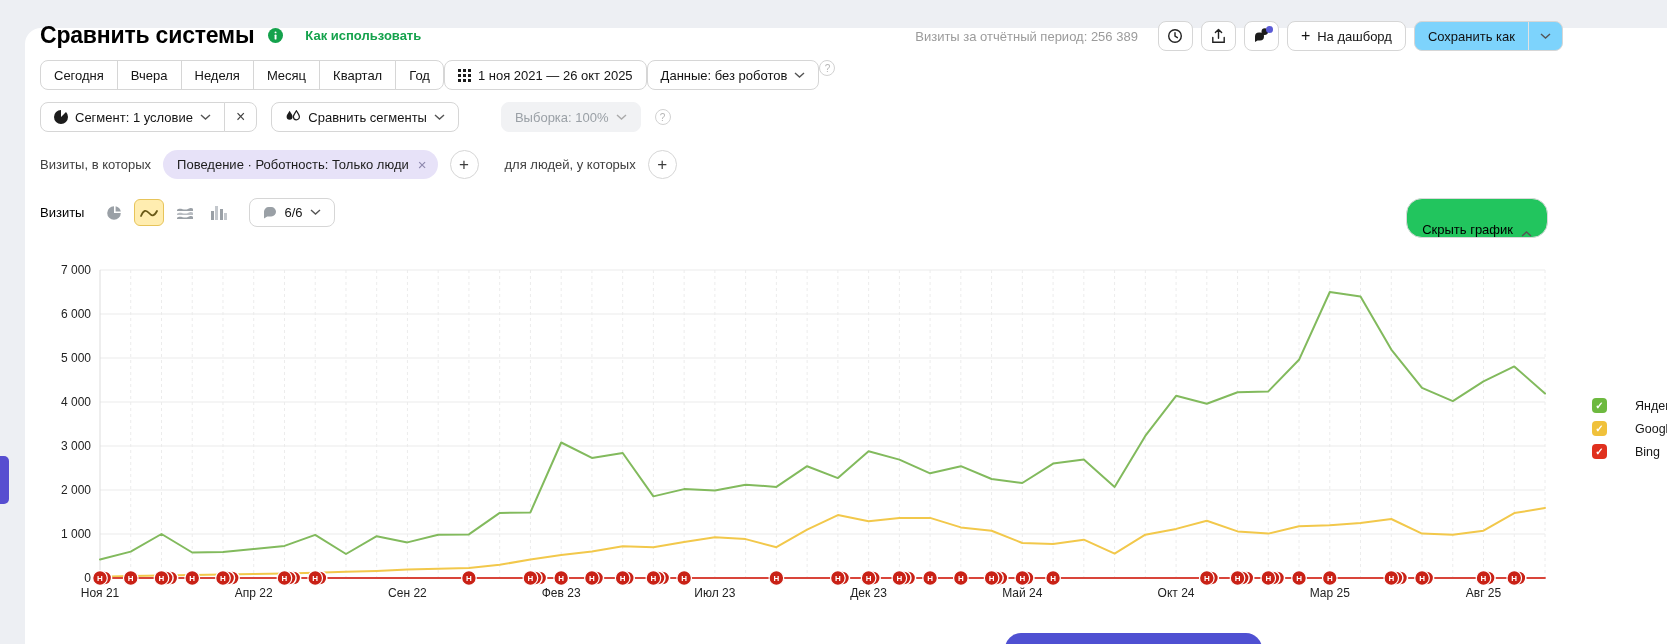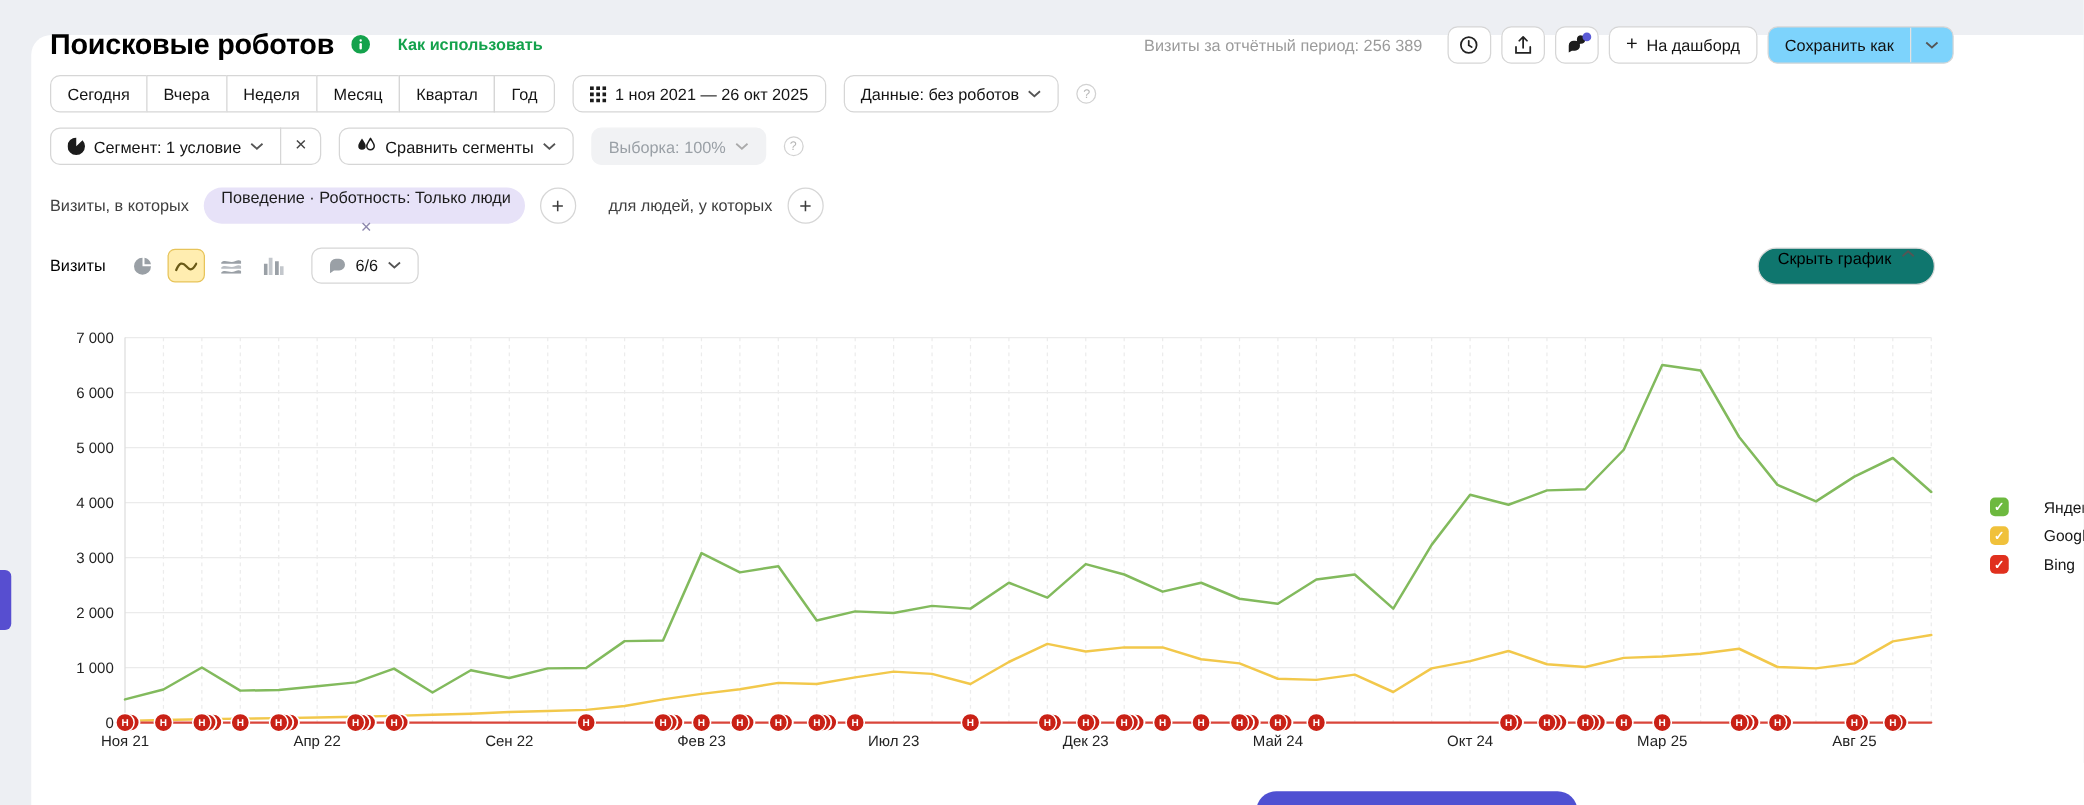--- a/index.html
+++ b/index.html
@@ -11,21 +11,21 @@
   .card { position:absolute; left:25px; top:28px; width:1642px; height:616px;
           background:#fff; border-top-left-radius:16px; }
   .abs { position:absolute; }
 
   
   .btn {
     display:inline-flex; align-items:center; gap:7px; height:30px;
     padding:0 13px; border:1px solid #d6d6d6; border-radius:8px;
     background:#fff; font-size:13px; color:#141414; white-space:nowrap; cursor:pointer;
   }
-  .btn.disabled { background:#f1f2f4; border-color:#f1f2f4; color:#9aa0a6; }
+  .btn.disabled { background:#f1f2f4; border-color:#f1f2f4; color:#9aa0a6;margin-left:28px; }
   .icbtn {
     width:35px; height:30px; border:1px solid #d6d6d6; border-radius:8px;
     background:#fff; display:inline-flex; align-items:center; justify-content:center; cursor:pointer;
     position:relative;
   }
   .seg { display:inline-flex; }
   .seg .btn { border-radius:0; margin-left:-1px; }
   .seg .btn:first-child { border-radius:8px 0 0 8px; margin-left:0; }
   .seg .btn:last-child  { border-radius:0 8px 8px 0; }
   .split { display:inline-flex; align-items:stretch; height:30px; border:1px solid #d6d6d6;
@@ -37,21 +37,21 @@
   .joined .btn:first-child { border-radius:8px 0 0 8px; }
   .joined .btn:last-child { border-radius:0 8px 8px 0; margin-left:-1px; padding:0 11px; }
 
   .muted { color:#404040; font-size:13px; }
   .qmark {
     display:inline-flex; width:16px; height:16px; border:1px solid #d2d2d2; border-radius:50%;
     align-items:center; justify-content:center; font-size:10px; color:#b5b5b5; background:#fff;
   }
   .chip {
     display:inline-flex; align-items:center; gap:9px; height:29px; padding:0 11px 0 14px;
-    background:#e7e2f8; border-radius:15px; font-size:13px; color:#1c1c1c; cursor:pointer;flex-direction:column;
+    background:#e7e2f8; border-radius:15px; font-size:13px; color:#1c1c1c; cursor:pointer;
   }
   .chip .x { color:#8d87ad; font-size:15px; line-height:1; }
   .plus-circle {
     width:29px; height:29px; border-radius:50%; border:1px solid #d6d6d6; background:#fff;
     display:inline-flex; align-items:center; justify-content:center; font-size:17px; color:#3c3c3c; cursor:pointer;
   }
 
   
   .title { font-size:23px; font-weight:700; letter-spacing:-0.2px; color:#000; }
   .howto { display:inline-flex; align-items:center; gap:22px; color:#14a24c; font-size:13px;
@@ -59,22 +59,22 @@
   .hdr-right { display:flex; align-items:center; gap:8px; }
   .stats { color:#9b9b9b; font-size:13px; margin-right:12px; }
   .notif-dot { position:absolute; right:5px; top:4px; width:7px; height:7px; border-radius:50%;
                background:#5b5bd6; }
 
   
   .metric-title { font-size:13px; color:#000; }
   .ct { width:30px; height:27px; border-radius:6px; display:inline-flex; align-items:center;
         justify-content:center; cursor:pointer; border:1px solid transparent; }
   .ct.selected { background:#ffedb0; border-color:#e7c45a; }
-  .pill { display:inline-flex; align-items:flex-start; gap:8px; height:30px; padding:0 15px;
-          border:1px solid #d9d9d9; border-radius:16px; background:#0f766e; font-size:13px; cursor:pointer; }
+  .pill { display:inline-flex; align-items:flex-end; gap:8px; height:40px; padding:0 15px;
+          border:1px solid #d9d9d9; border-radius:16px; background:#22c55e; font-size:13px; cursor:pointer; }
 
   
   #chart-wrap { position:absolute; left:40px; top:246px; width:1520px; height:368px; }
   svg text { font-family:"Liberation Sans", sans-serif; }
   #legend { position:absolute; left:1592px; top:398px; display:flex; flex-direction:column; gap:8px; }
   .lg-row { display:flex; align-items:center; gap:8px; cursor:pointer; }
   .lg-box { width:15px; height:15px; border-radius:4px; display:flex; align-items:center;
             justify-content:center; color:#fff; font-size:10px; font-weight:700; }
   .lg-label { font-size:12.5px; color:#161616;margin-left:20px; }
 
@@ -84,21 +84,21 @@
   .bottom-btn { position:absolute; left:1005px; top:633px; width:257px; height:42px;
                 background:#4f50d2; border-radius:16px; cursor:pointer; }
 </style>
 </head>
 <body>
 
 <div class="card"></div>
 <div class="side-handle"></div>
 
 <div class="abs" style="left:40px; top:22px; display:flex; align-items:center; gap:14px;">
-  <span class="title">Поисковые роботов</span>
+  <span class="title">Сравнить системы</span>
   <span class="howto">
     <svg width="15" height="15" viewBox="0 0 15 15">
       <circle cx="7.5" cy="7.5" r="7.5" fill="#14a24c"></circle>
       <rect x="6.6" y="3.4" width="1.9" height="1.9" rx="0.9" fill="#fff"></rect>
       <rect x="6.6" y="6.4" width="1.9" height="5.2" rx="0.9" fill="#fff"></rect>
     </svg>
     <span>Как использовать</span>
   </span>
 </div>
 
@@ -131,21 +131,21 @@
     <span class="sp-label">Сохранить как</span>
     <span class="sp-div"></span>
     <span class="sp-chev">
       <svg width="11" height="7" viewBox="0 0 11 7">
           <path d="M1 1l4.5 4L10 1" fill="none" stroke="#555" stroke-width="1.4"></path>
         </svg>
     </span>
   </span>
 </div>
 
-<div class="abs" style="left:40px; top:60px; display:flex; align-items:center; gap:14px;">
+<div class="abs" style="left:40px; top:60px; display:flex; align-items:flex-start; ">
   <span class="seg">
     <button class="btn">
         <span>Сегодня</span>
       </button>
     <button class="btn">
         <span>Вчера</span>
       </button>
     <button class="btn">
         <span>Неделя</span>
       </button>

